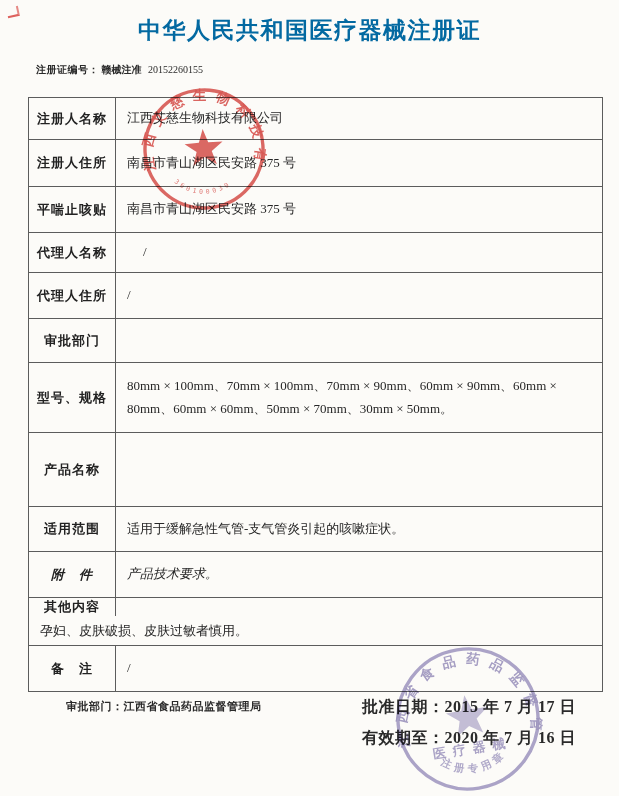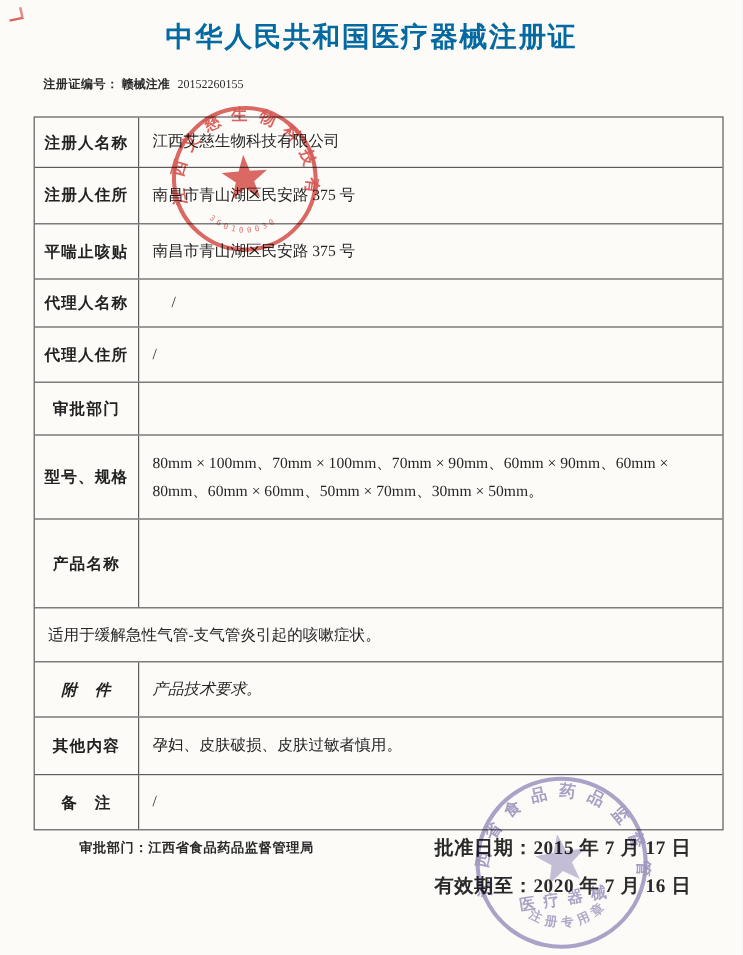--- a/index.html
+++ b/index.html
@@ -38,21 +38,21 @@
   .row:nth-child(1){height:41px;}
   .row:nth-child(2){height:46px;}
   .row:nth-child(3){height:45px;}
   .row:nth-child(4){height:39px;gap:16px;}
   .row:nth-child(5){height:45px;}
   .row:nth-child(6){height:43px;}
   .row:nth-child(7){height:69px;}
   .row:nth-child(8){height:73px;}
   .row:nth-child(9){height:44px;}
   .row:nth-child(10){height:45px;font-style:italic;}
-  .row:nth-child(11){height:47px;}
+  .row:nth-child(11){height:47px;flex-direction:column;}
   .row:nth-child(12){height:45px;}
   .cell{display:flex;align-items:center;box-sizing:border-box;}
   .cell.label{
     width:87px;min-width:87px;
     justify-content:center;text-align:center;
     border-right:1px solid #5c5c5c;
     font-size:13px;font-weight:700;letter-spacing:1px;
     color:#222;
     padding:0 4px;
   }
@@ -123,20 +123,21 @@
       <div class="cell label">审批部门</div>
     </div>
     <div class="row">
       <div class="cell label">型号、规格</div>
       <div class="cell value specs">80mm × 100mm、70mm × 100mm、70mm × 90mm、60mm × 90mm、60mm × 80mm、60mm × 60mm、50mm × 70mm、30mm × 50mm。</div>
     </div>
     <div class="row">
       <div class="cell label">产品名称</div>
     </div>
     <div class="row">
+      <div class="cell label">适用范围</div>
       <div class="cell value">适用于缓解急性气管-支气管炎引起的咳嗽症状。</div>
     </div>
     <div class="row">
       <div class="cell label">附　件</div>
       <div class="cell value">产品技术要求。</div>
     </div>
     <div class="row">
       <div class="cell label">其他内容</div>
       <div class="cell value">孕妇、皮肤破损、皮肤过敏者慎用。</div>
     </div>

